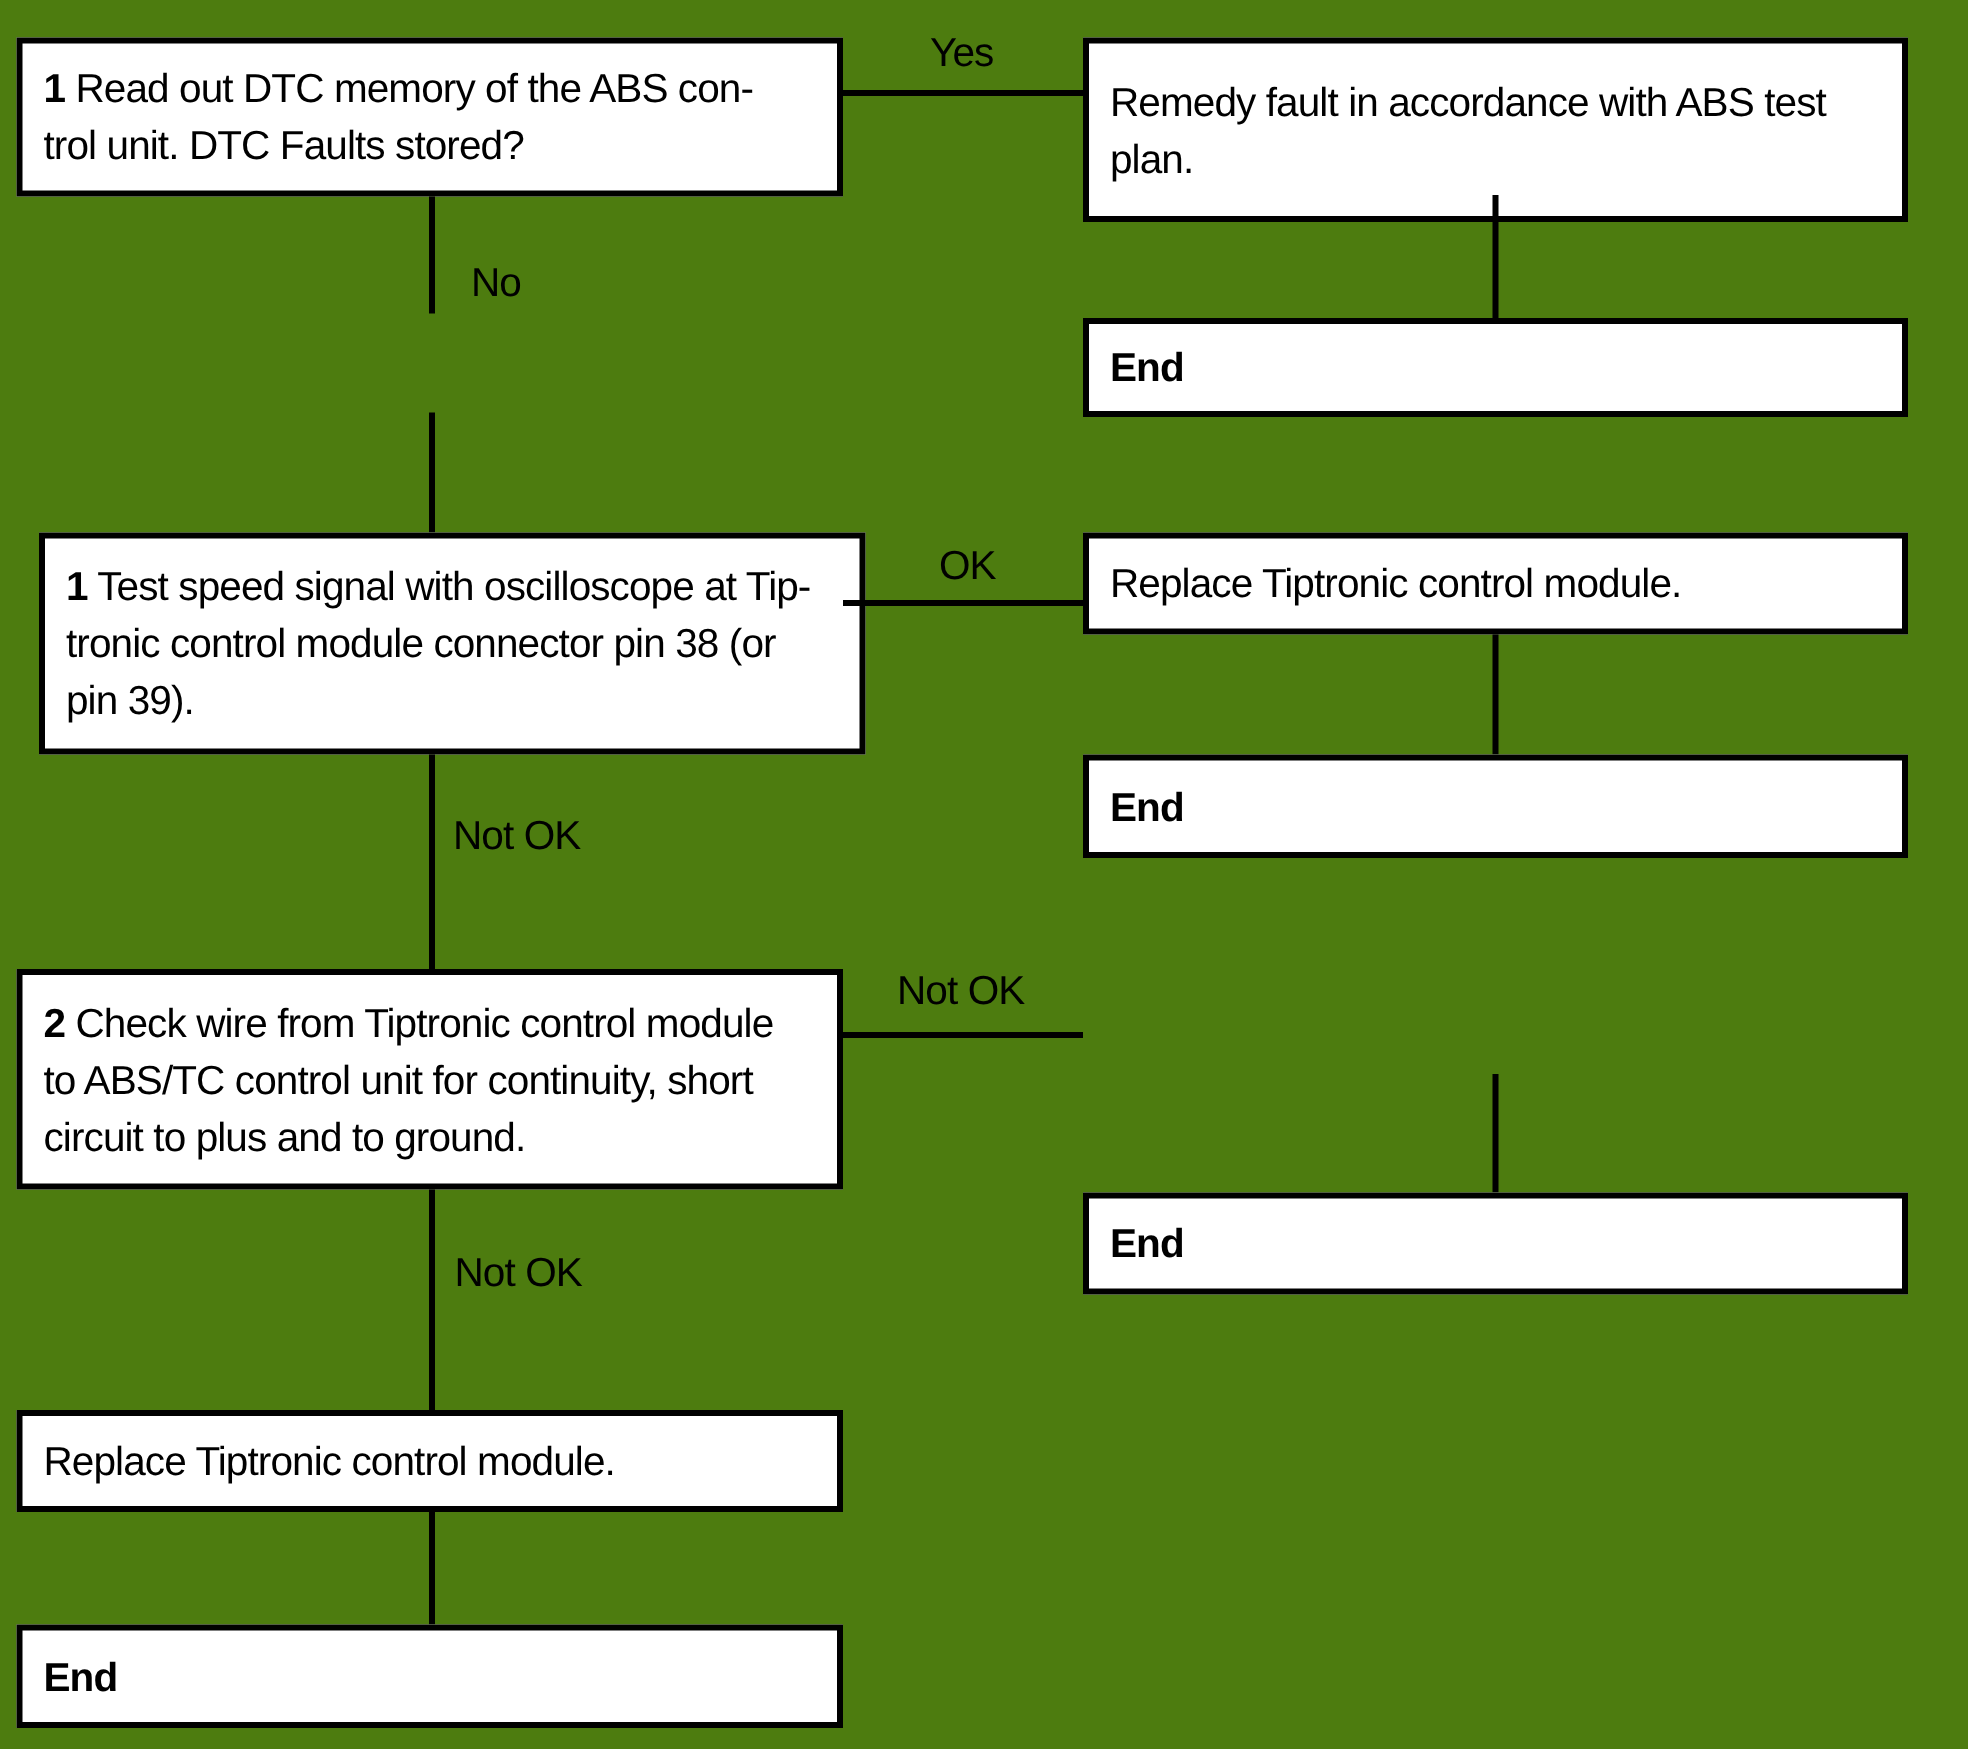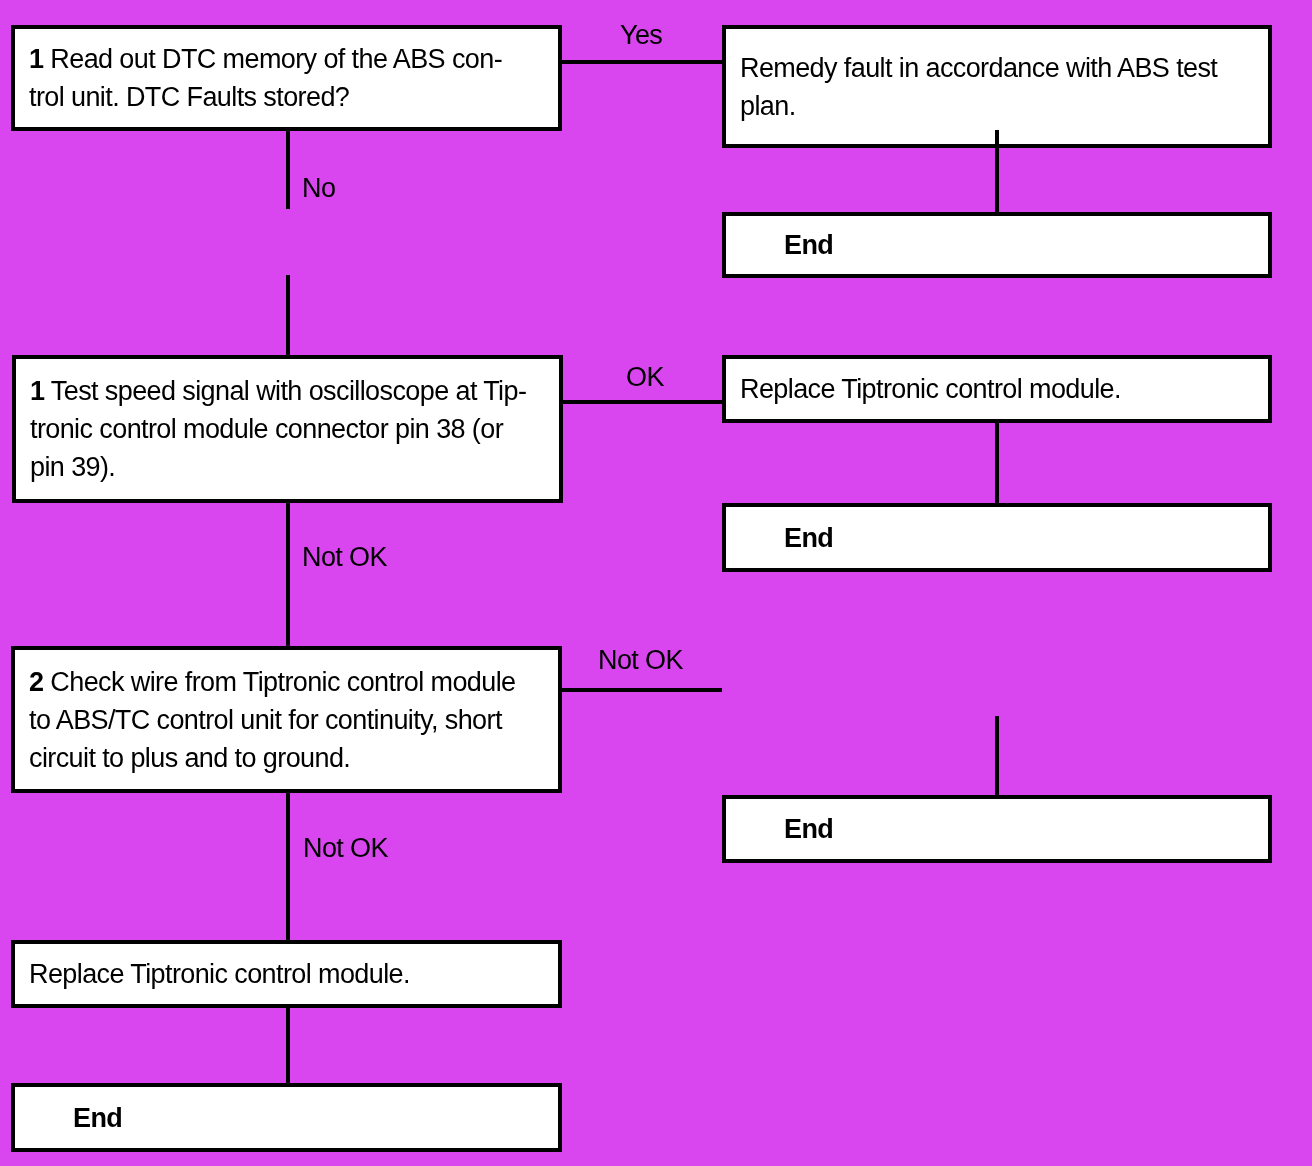--- a/index.html
+++ b/index.html
@@ -1,31 +1,31 @@
 <!DOCTYPE html>
 <html><head>
 <meta charset="utf-8">
 <style>
   html,body { margin:0; padding:0; background:#ffffff; }
   .stage {
     position:relative; width:1312px; height:1166px;
-    background:#d946ef; color:#000;
+    background:#4d7c0f; color:#000;
     font-family:"Liberation Sans", sans-serif;
   }
   .box {
     position:absolute; box-sizing:border-box;
     border:4px solid #000; background:#fff;
     display:flex; align-items:center;
   }
   .txt {
     padding:0 14px; font-size:27px; line-height:38px;
     letter-spacing:-0.6px; white-space:pre-line; color:#000;
   }
   .num { font-weight:bold; }
-  .end-box .txt { font-weight:bold;margin-left:44px; }
+  .end-box .txt { font-weight:bold; }
   .vline, .hline { position:absolute; background:#000; }
   .vline { width:4px; }
   .hline { height:4px; }
   .edge-label {
     position:absolute; font-size:27px; line-height:30px;
     letter-spacing:-0.6px; color:#000; white-space:nowrap;
   }
 </style>
 </head>
 <body>
@@ -45,24 +45,24 @@
 plan.</span></div>
   </div>
 
   <div class="vline" style="left:995px; top:130px; height:82px"></div>
 
   <div class="box end-box" style="left:722px; top:212px; width:550px; height:66px">
     <div class="txt"><span>End</span></div>
   </div>
 
   <div class="vline" style="left:286px; top:131px; height:78px"></div>
-  <div class="edge-label" style="left:302px; top:173px">No</div>
+  <div class="edge-label" style="left:314px; top:173px">No</div>
   <div class="vline" style="left:286px; top:275px; height:80px"></div>
 
-  <div class="box" style="left:12px; top:355px; width:551px; height:148px">
+  <div class="box" style="left:26px; top:355px; width:551px; height:148px">
     <div class="txt"><b class="num">1</b><span> Test speed signal with oscilloscope at Tip-
 tronic control module connector pin 38 (or
 pin 39).</span></div>
   </div>
 
   <div class="hline" style="left:562px; top:400px; width:160px"></div>
   <div class="edge-label" style="left:626px; top:362px">OK</div>
 
   <div class="box" style="left:722px; top:355px; width:550px; height:68px">
     <div class="txt"><span>Replace Tiptronic control module.</span></div>

